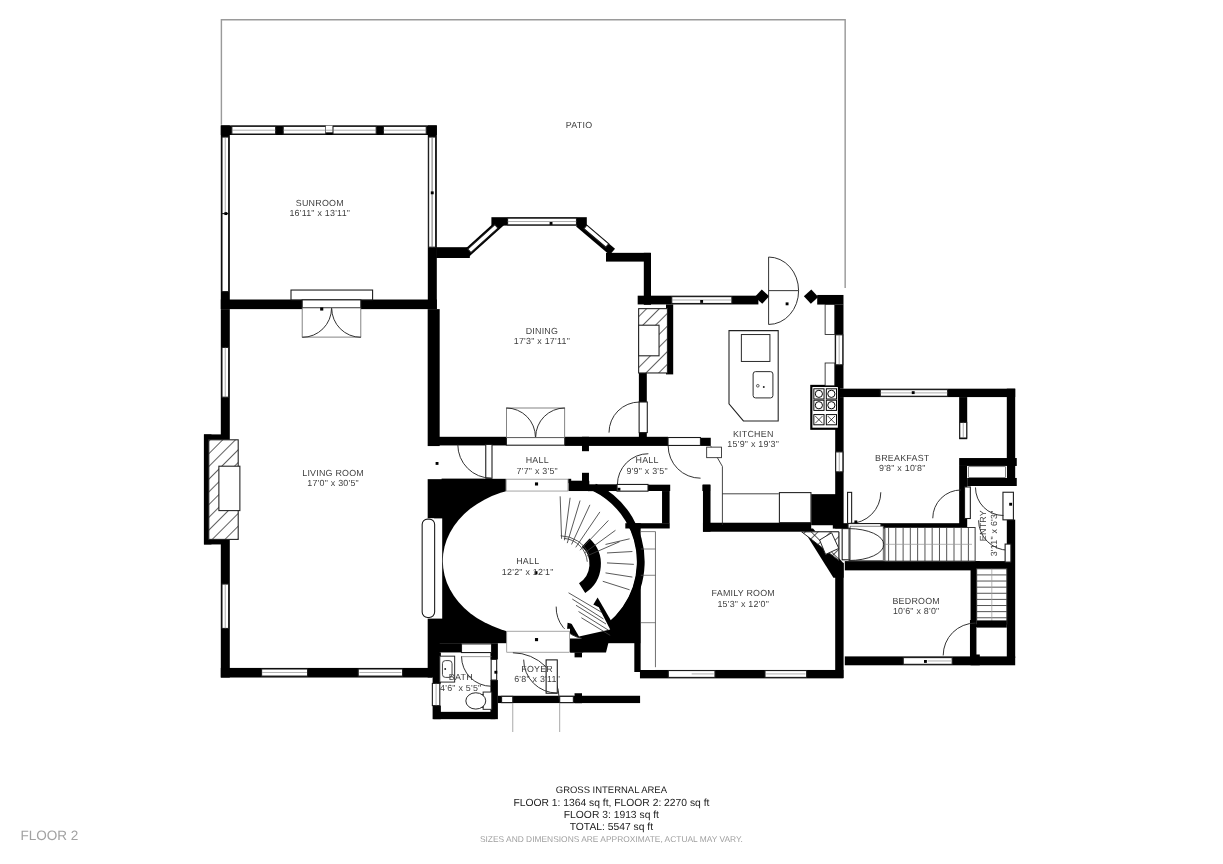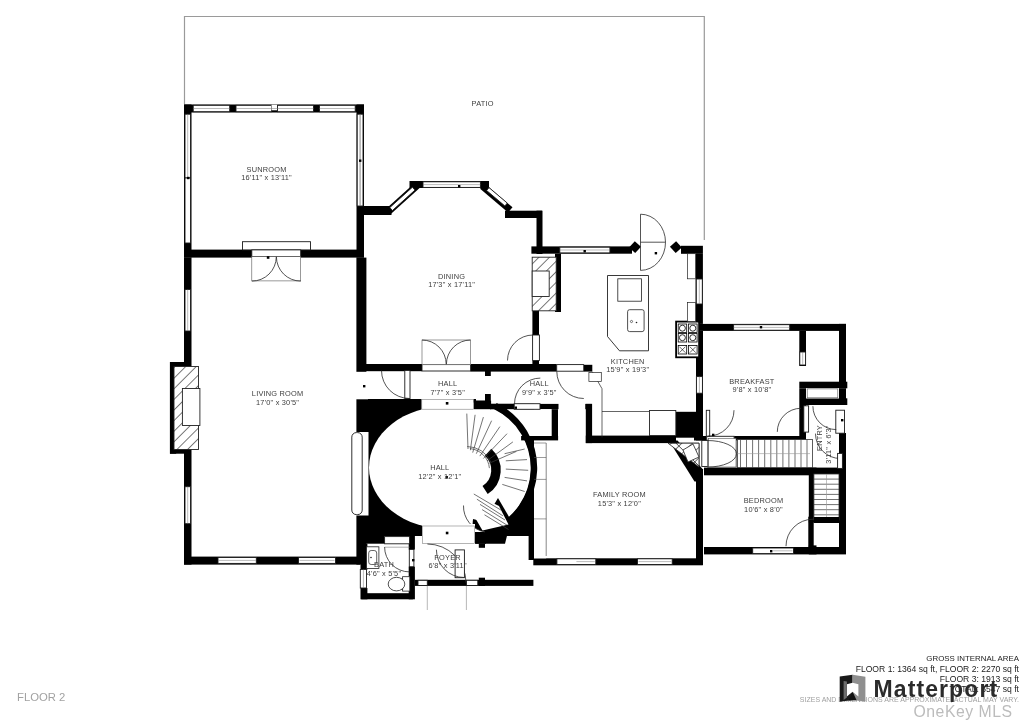--- a/index.html
+++ b/index.html
@@ -439,35 +439,22 @@
     <text class="lbl" x="763.5" y="511.6">10'6" x 8'0"</text>
     <text class="lbl" x="384" y="566.5">BATH</text>
     <text class="lbl" x="384" y="575.5">4'6" x 5'5"</text>
     <text class="lbl" x="447.6" y="559.8">FOYER</text>
     <text class="lbl" x="447.6" y="568.2">6'8" x 3'11"</text>
     <text class="lbl" x="822" y="438" transform="rotate(-90 822,438)">ENTRY</text>
     <text class="lbl" x="830.5" y="444.5" transform="rotate(-90 830.5,444.5)">3'11" x 6'3"</text>
   </g>
 </svg>
 
-<div style="position:absolute;left:0;top:652.5px;width:1019px;text-align:right;color:#222;font-size:8.6px;line-height:10.1px;">
+<div style="position:absolute;left:0;top:652.5px;width:1019px;text-align:center;color:#222;font-size:8.6px;line-height:10.1px;">
 <span style="font-size:7.9px;">GROSS INTERNAL AREA</span><br>
 FLOOR 1: 1364 sq ft, FLOOR 2: 2270 sq ft<br>
 FLOOR 3: 1913 sq ft<br>
 TOTAL: 5547 sq ft<br>
 <span style="color:#9f9f9f;font-size:7px;">SIZES AND DIMENSIONS ARE APPROXIMATE, ACTUAL MAY VARY.</span>
 </div>
 <div style="position:absolute;left:17px;top:691px;color:#a2a2a2;font-size:11.3px;">FLOOR 2</div>
 
-<div id="mlogo" style="position:absolute;left:836px;top:670px;width:183px;height:50px;">
-<svg width="183" height="50" viewBox="0 0 183 50">
-  <g transform="translate(-836,-670)">
-    <polygon points="852.6,674.7 839.7,676.4 839.7,701.7 852.6,699.9" fill="#1a1a1a"></polygon>
-    <polygon points="852.6,674.7 865.4,676.7 865.4,701.4 852.6,699.9" fill="#8f8f8f"></polygon>
-    <polygon points="846.9,684.3 852.6,682.7 858.4,684.3 858.4,696.4 852.6,691.8 846.9,696.4" fill="#fff"></polygon>
-    <polygon points="843.6,680.9 846.9,681.4 846.9,697.6 843.6,700.1" fill="#6e6e6e"></polygon>
-    <polygon points="848.6,700.5 852.6,691.8 856.6,700.3" fill="#111"></polygon>
-  </g>
-  <text x="37.5" y="26.5" font-family="Liberation Sans, sans-serif" font-size="23" font-weight="bold" fill="#2b2b2b" letter-spacing="1.1">Matterport</text>
-  <text x="176.5" y="46.5" font-family="Liberation Sans, sans-serif" font-size="15.8" fill="#bcbcbc" text-anchor="end" letter-spacing="0.5">OneKey MLS</text>
-</svg>
 </div>
-</div>
 
 </body></html>

